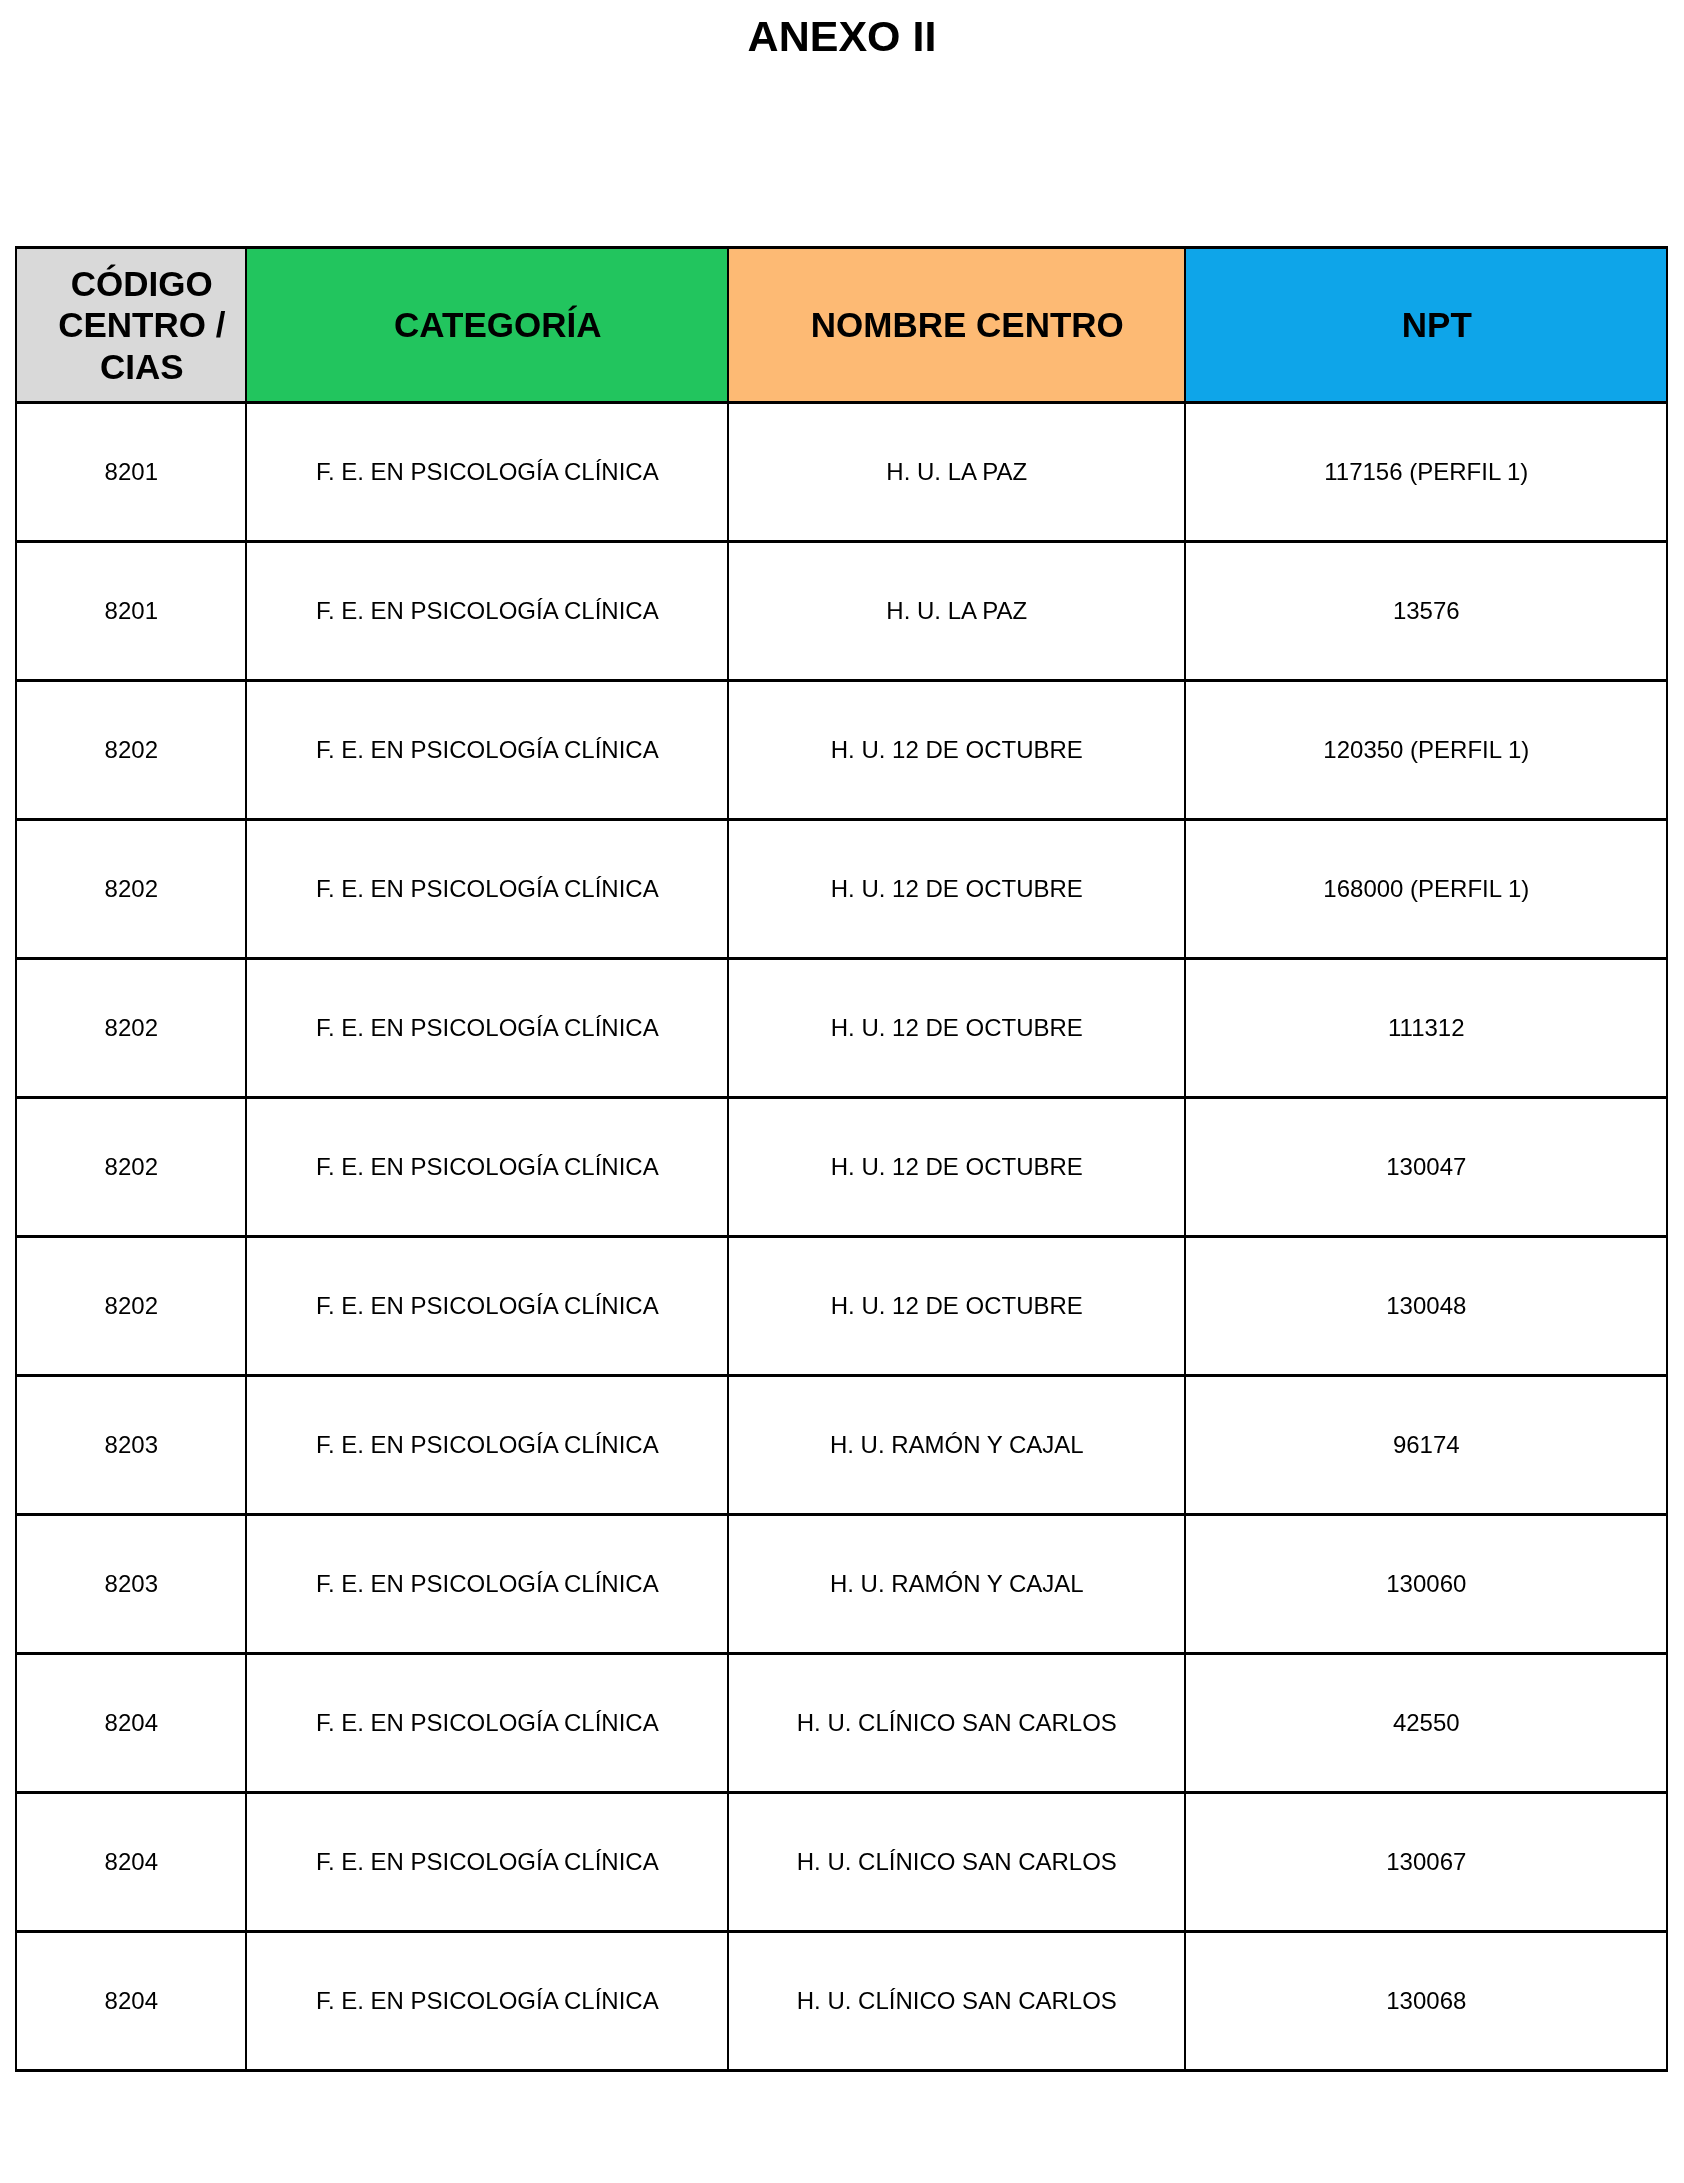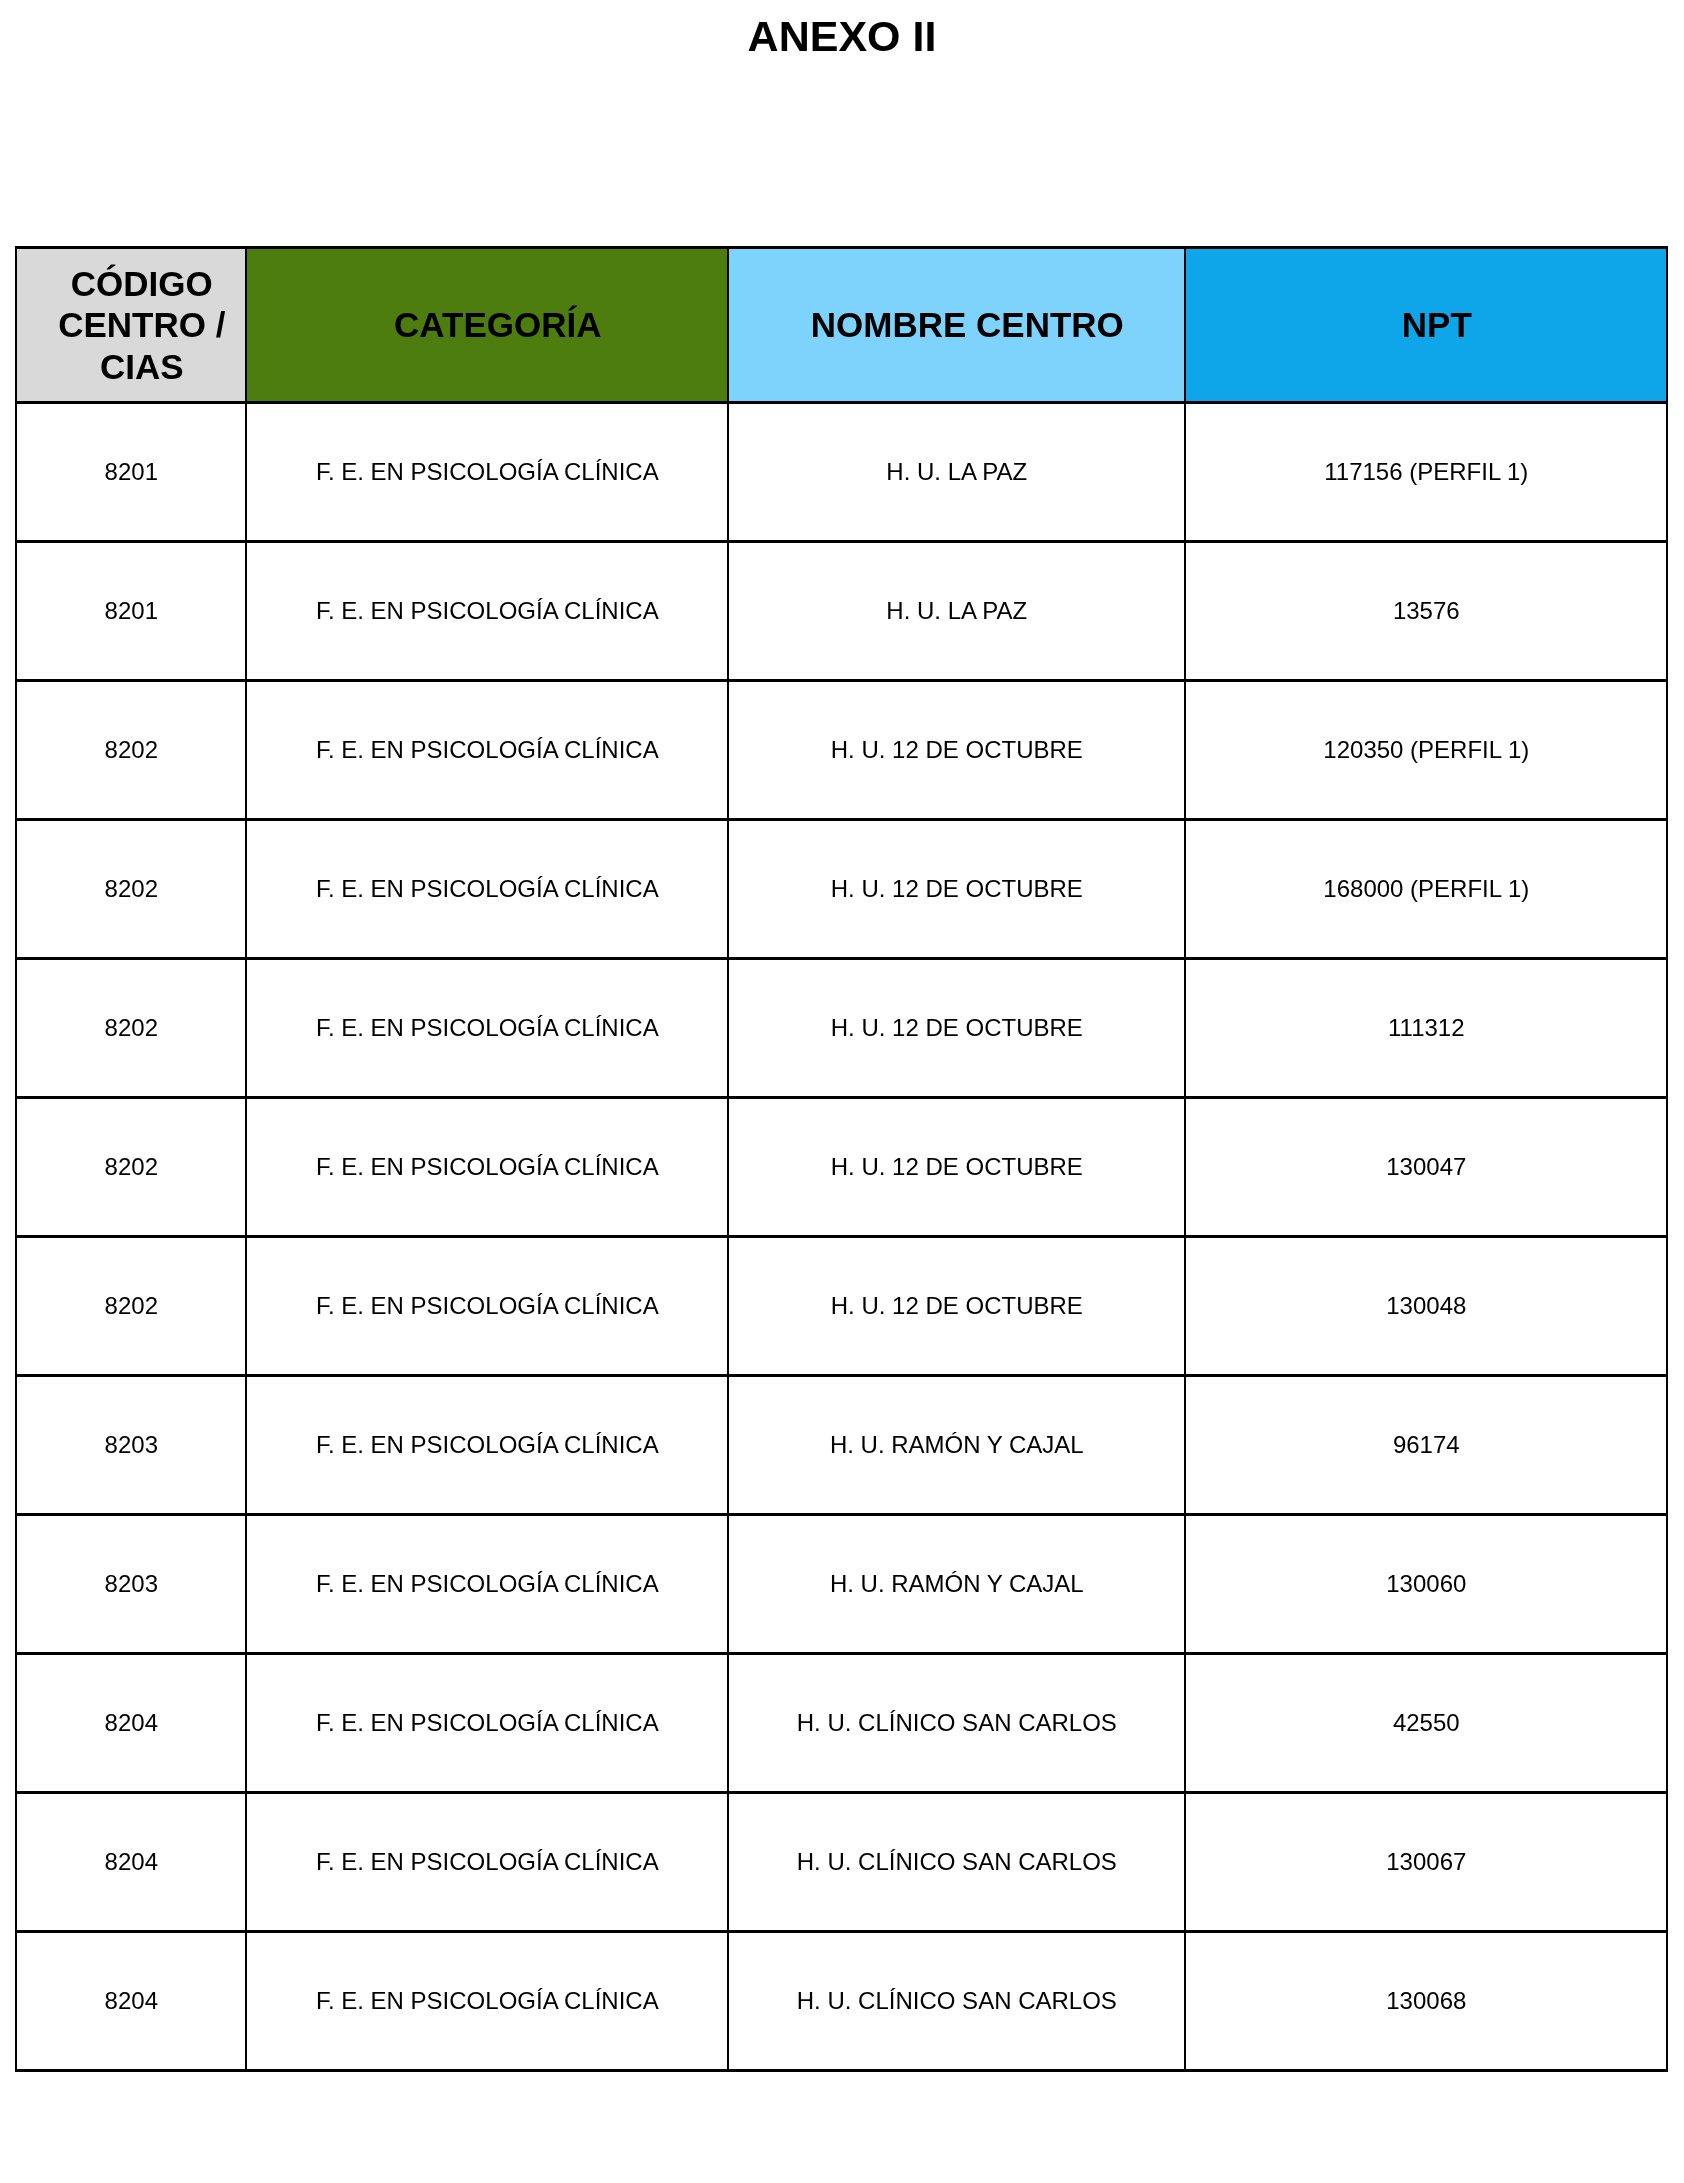--- a/index.html
+++ b/index.html
@@ -86,22 +86,22 @@
         <col style="width: 230px;">
         <col style="width: 482px;">
         <col style="width: 457px;">
         <col style="width: 482px;">
       </colgroup>
     <thead>
       <tr>
           <th class="col-first" style="background: rgb(217, 217, 217);">CÓDIGO
 CENTRO /
 CIAS</th>
-          <th style="background: #4d7c0f;">CATEGORÍA</th>
-          <th style="background: #7dd3fc;">NOMBRE CENTRO</th>
+          <th style="background: #22c55e;">CATEGORÍA</th>
+          <th style="background: #fdba74;">NOMBRE CENTRO</th>
           <th style="background: #0ea5e9;">NPT</th>
         </tr>
     </thead>
     <tbody>
         <tr>
           <td>8201</td>
           <td>F. E. EN PSICOLOGÍA CLÍNICA</td>
           <td>H. U. LA PAZ</td>
           <td>117156 (PERFIL 1)</td>
         </tr>

